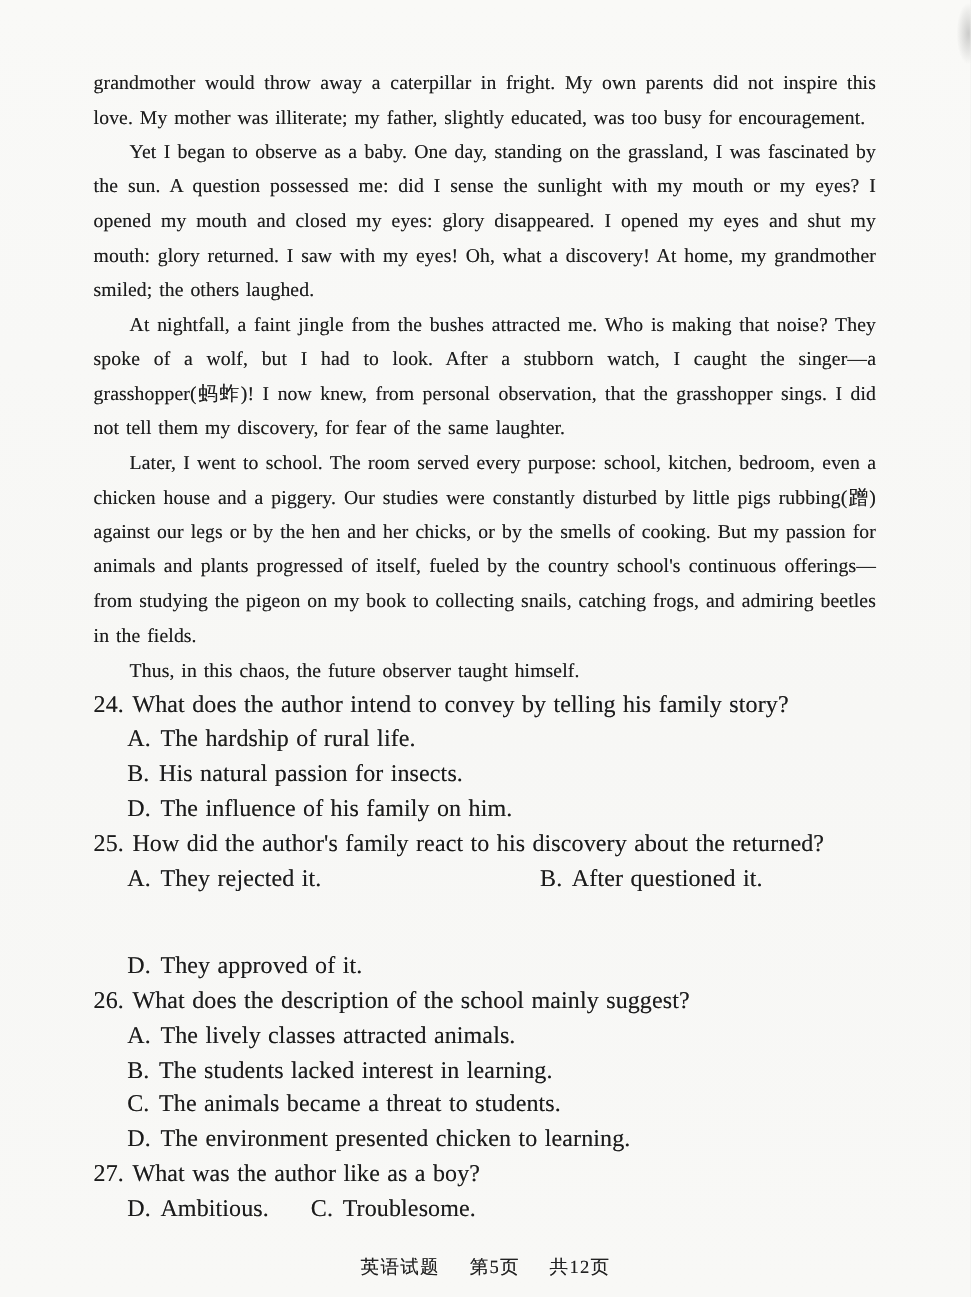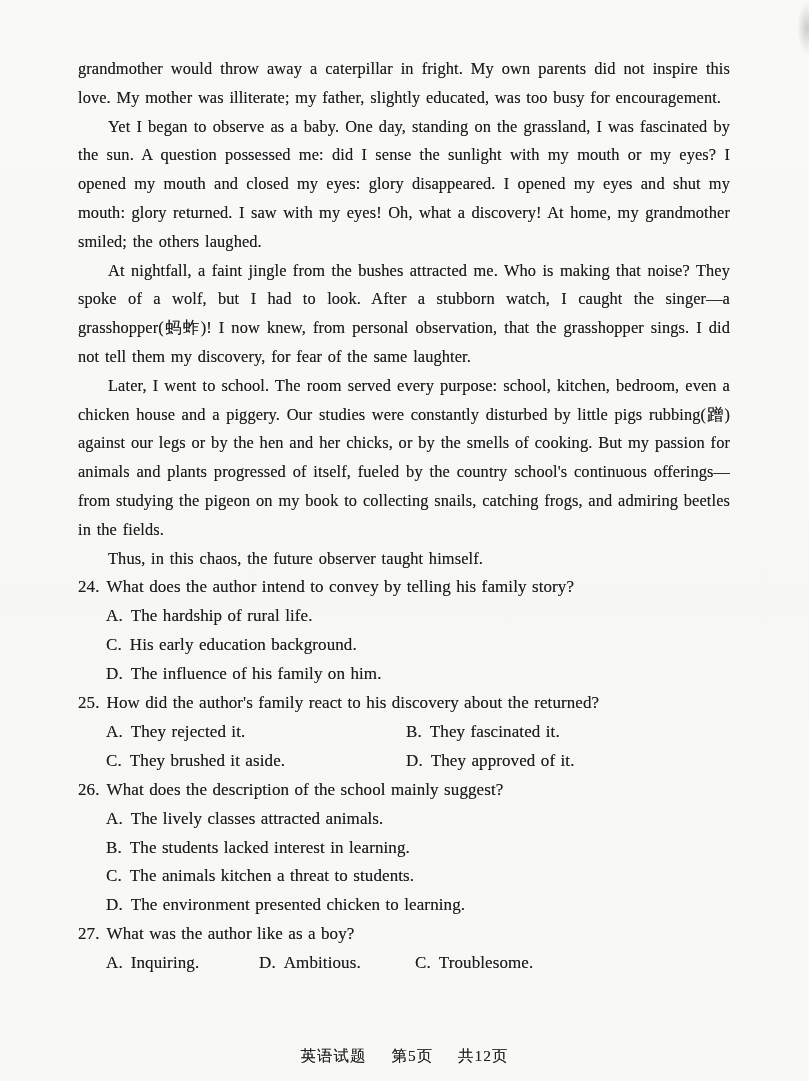--- a/index.html
+++ b/index.html
@@ -34,38 +34,39 @@
     font-size: 16.4px;
     line-height: 28.8px;
     text-align: justify;
     text-indent: 30px;
     letter-spacing: 0.1px;
     word-spacing: 1.5px;
   }
   .passage p.no-indent { text-indent: 0; }
 
   .questions {
-    font-size: 17px;
+    font-size: 20px;
     line-height: 28.9px;
     letter-spacing: 0.1px;
     word-spacing: 1px;
   }
   .q-line { white-space: nowrap; }
   .q-num { display: inline-block; margin-right: 7px; }
   .q-options {
     margin: 0;
     padding: 0 0 0 28px;
     list-style: none;
     font-family: Liberation Serif, serif;
   }
   .q-options .option { display: block; }
   .opt-label { display: inline-block; margin-right: 8px; }
   .q-options.grid2 {
     display: grid;
     grid-template-columns: 300px auto;
+    gap: 44px;
   }
   .q-options.row {
     display: grid;
     grid-template-columns: 153px 156px 162px auto;
   }
   .footer {
     position: absolute;
     left: 0;
     top: 1046px;
     width: 809px;
@@ -92,55 +93,53 @@
   </main>
 
   <section class="questions">
 
     <div class="question">
       <div class="q-line">
         <span class="q-num">24.</span><span class="q-text">What does the author intend to convey by telling his family story?</span>
       </div>
       <div class="q-options list">
         <span class="option"><span class="opt-label">A.</span><span class="opt-text">The hardship of rural life.</span></span>
-        <span class="option"><span class="opt-label">C.</span><span class="opt-text">His early education background.</span></span>
+        <span class="option"><span class="opt-label">B.</span><span class="opt-text">His natural passion for insects.</span></span>
         <span class="option"><span class="opt-label">D.</span><span class="opt-text">The influence of his family on him.</span></span>
       </div>
     </div>
 
     <div class="question">
       <div class="q-line">
         <span class="q-num">25.</span><span class="q-text">How did the author's family react to his discovery about the returned?</span>
       </div>
       <div class="q-options grid2">
         <span class="option"><span class="opt-label">A.</span><span class="opt-text">They rejected it.</span></span>
-        <span class="option"><span class="opt-label">B.</span><span class="opt-text">They fascinated it.</span></span>
-        <span class="option"><span class="opt-label">C.</span><span class="opt-text">They brushed it aside.</span></span>
+        <span class="option"><span class="opt-label">B.</span><span class="opt-text">After questioned it.</span></span>
         <span class="option"><span class="opt-label">D.</span><span class="opt-text">They approved of it.</span></span>
       </div>
     </div>
 
     <div class="question">
       <div class="q-line">
         <span class="q-num">26.</span><span class="q-text">What does the description of the school mainly suggest?</span>
       </div>
       <div class="q-options list">
         <span class="option"><span class="opt-label">A.</span><span class="opt-text">The lively classes attracted animals.</span></span>
         <span class="option"><span class="opt-label">B.</span><span class="opt-text">The students lacked interest in learning.</span></span>
-        <span class="option"><span class="opt-label">C.</span><span class="opt-text">The animals kitchen a threat to students.</span></span>
+        <span class="option"><span class="opt-label">C.</span><span class="opt-text">The animals became a threat to students.</span></span>
         <span class="option"><span class="opt-label">D.</span><span class="opt-text">The environment presented chicken to learning.</span></span>
       </div>
     </div>
 
     <div class="question">
       <div class="q-line">
         <span class="q-num">27.</span><span class="q-text">What was the author like as a boy?</span>
       </div>
       <div class="q-options row">
-        <span class="option"><span class="opt-label">A.</span><span class="opt-text">Inquiring.</span></span>
         <span class="option"><span class="opt-label">D.</span><span class="opt-text">Ambitious.</span></span>
         <span class="option"><span class="opt-label">C.</span><span class="opt-text">Troublesome.</span></span>
       </div>
     </div>
 
   </section>
 
   <footer class="footer">
     <span class="foot-part">英语试题</span>
     <span class="foot-part">第5页</span>

